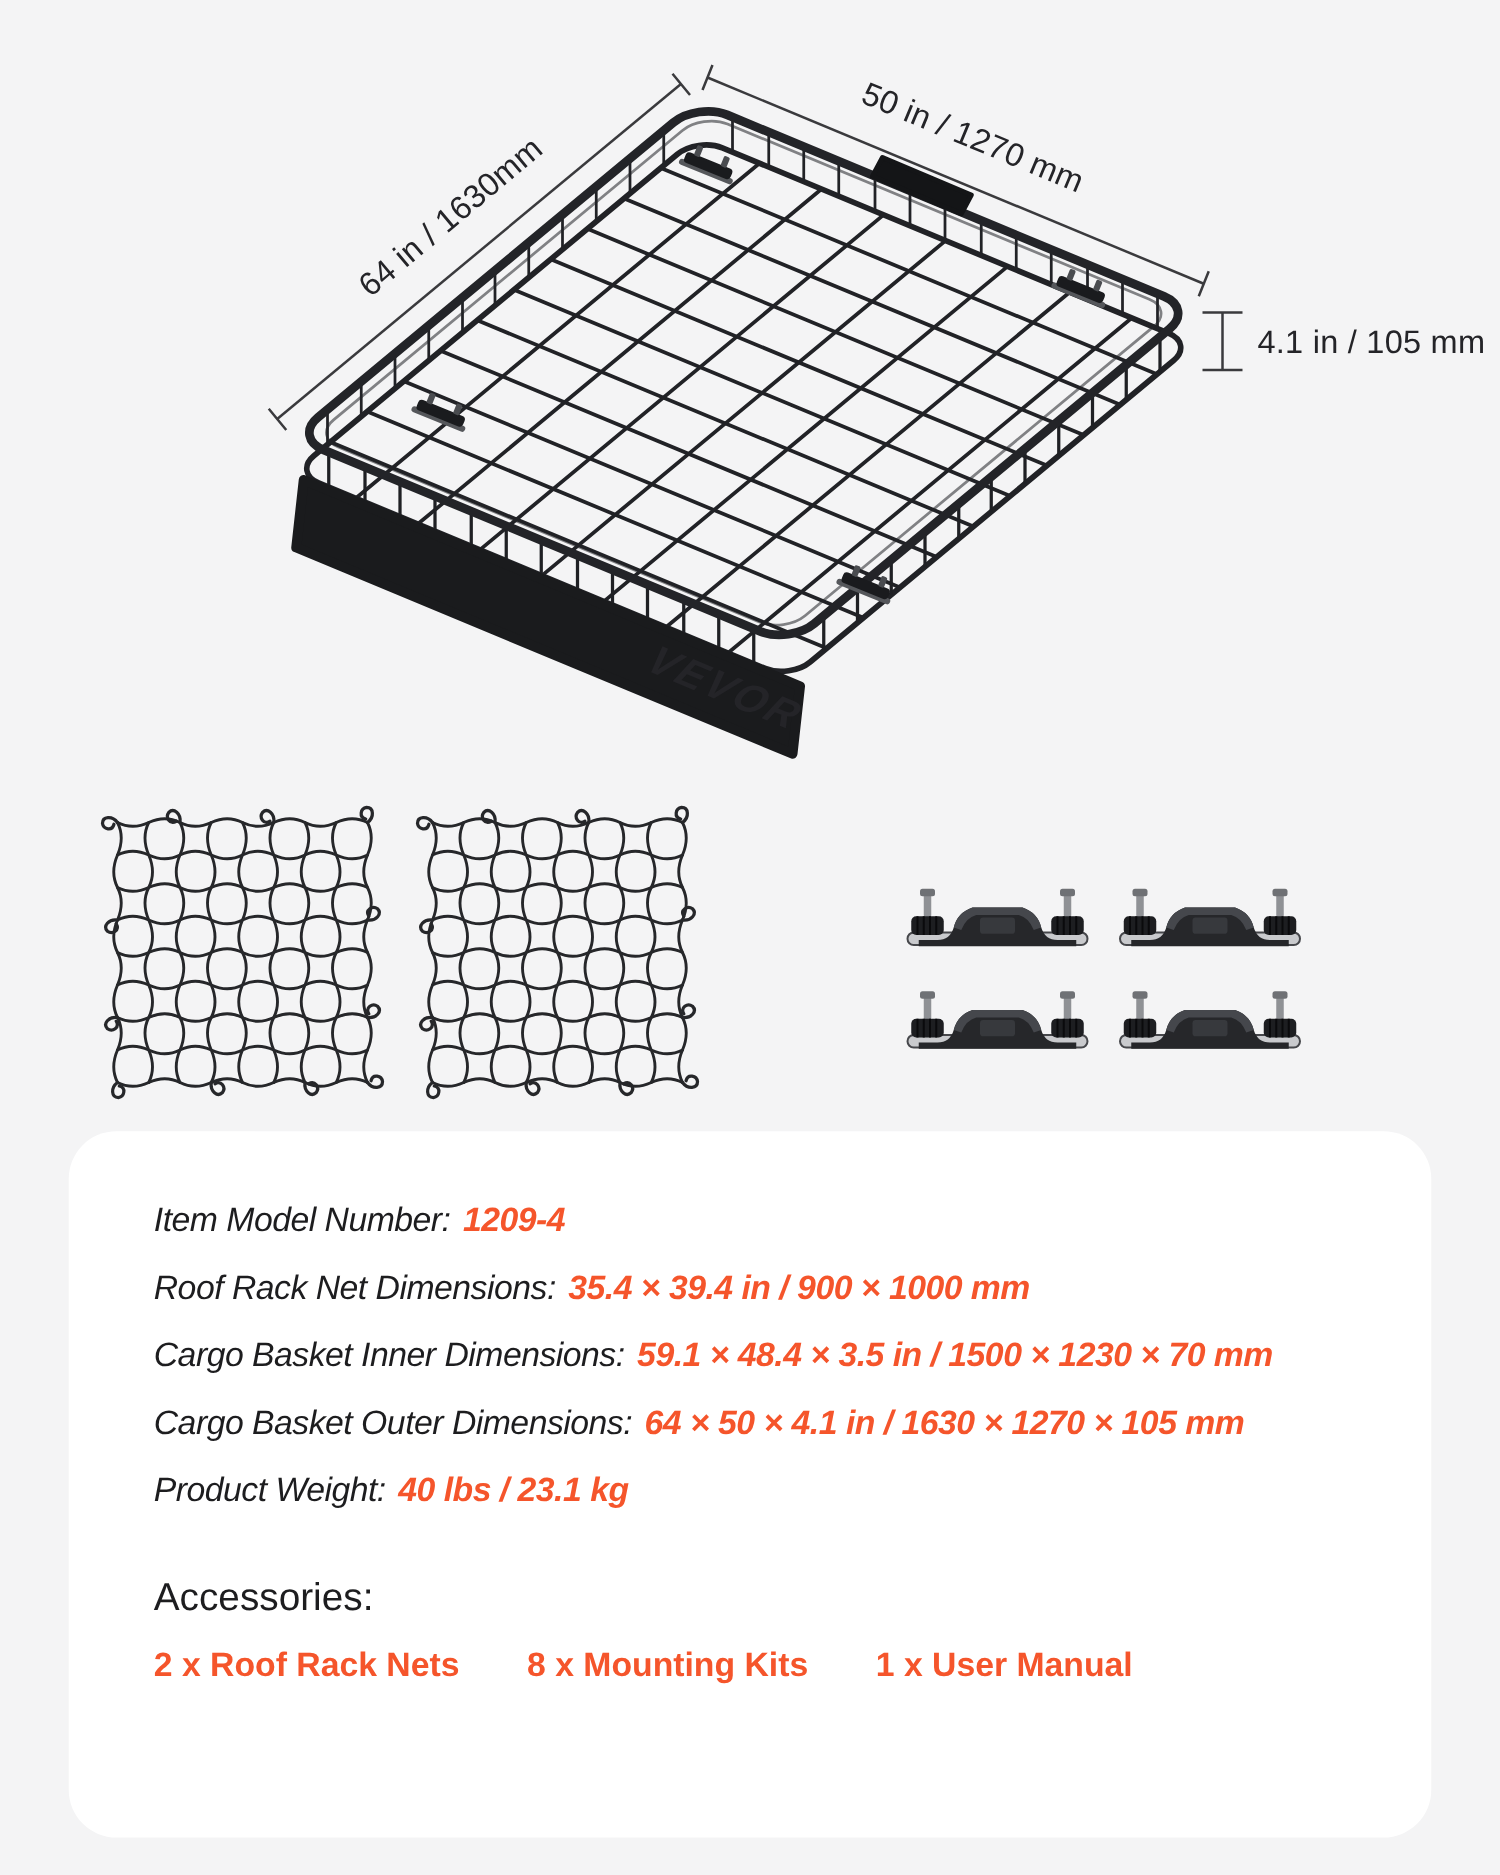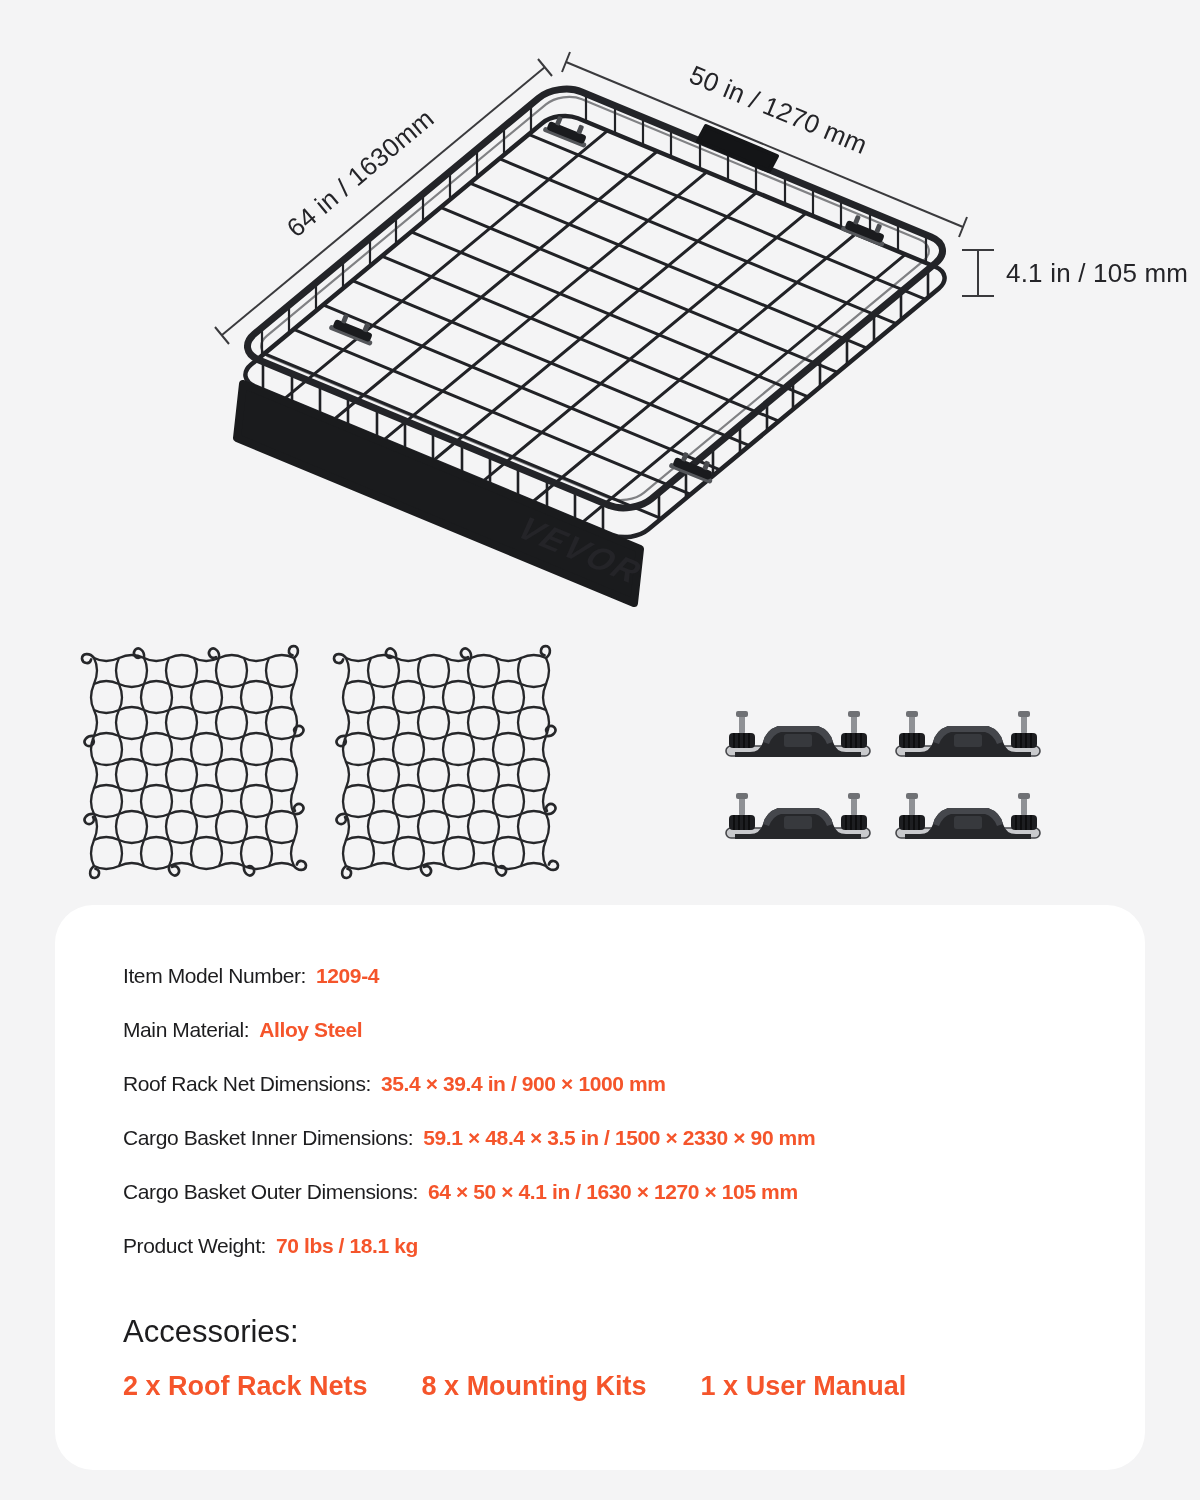--- a/index.html
+++ b/index.html
@@ -37,24 +37,25 @@
     letter-spacing:2.5px;fill:#f4f5f6;
   }
   .spec-panel{
     position:absolute;left:55px;top:905px;
     width:1090px;height:565px;
     background:var(--panel);
     border-radius:38px;
     padding:44px 28px 0 68px;
   }
   .spec-row{
-    font-size:21px;line-height:54px;
+    font-size:27px;line-height:54px;
     letter-spacing:-0.4px;
     white-space:nowrap;
     color:var(--text);
+    font-style:italic;
   }
   .spec-value{
     color:var(--accent);
     font-weight:700;
     margin-left:10px;
   }
   .accessories-label{
     font-size:31px;line-height:54px;
     margin-top:32px;color:var(--text);
   }
@@ -192,33 +193,30 @@
       <use href="#bracket" transform="translate(723,790)"></use>
       <use href="#bracket" transform="translate(893,790)"></use>
     </g>
   </svg>
 
   <section class="spec-panel">
     <div class="spec-row">
       <span class="spec-label">Item Model Number:</span><span class="spec-value">1209-4</span>
     </div>
     <div class="spec-row">
-      <span class="spec-label">Main Material:</span><span class="spec-value">Alloy Steel</span>
-    </div>
-    <div class="spec-row">
       <span class="spec-label">Roof Rack Net Dimensions:</span><span class="spec-value">35.4 × 39.4 in / 900 × 1000 mm</span>
     </div>
     <div class="spec-row">
-      <span class="spec-label">Cargo Basket Inner Dimensions:</span><span class="spec-value">59.1 × 48.4 × 3.5 in / 1500 × 2330 × 90 mm</span>
+      <span class="spec-label">Cargo Basket Inner Dimensions:</span><span class="spec-value">59.1 × 48.4 × 3.5 in / 1500 × 1230 × 70 mm</span>
     </div>
     <div class="spec-row">
       <span class="spec-label">Cargo Basket Outer Dimensions:</span><span class="spec-value">64 × 50 × 4.1 in / 1630 × 1270 × 105 mm</span>
     </div>
     <div class="spec-row">
-      <span class="spec-label">Product Weight:</span><span class="spec-value">70 lbs / 18.1 kg</span>
+      <span class="spec-label">Product Weight:</span><span class="spec-value">40 lbs / 23.1 kg</span>
     </div>
 
     <div class="accessories-label">Accessories:</div>
     <div class="accessories-row">
       <span class="accessory-item">2 x Roof Rack Nets</span>
       <span class="accessory-item">8 x Mounting Kits</span>
       <span class="accessory-item">1 x User Manual</span>
     </div>
   </section>
 </div>

